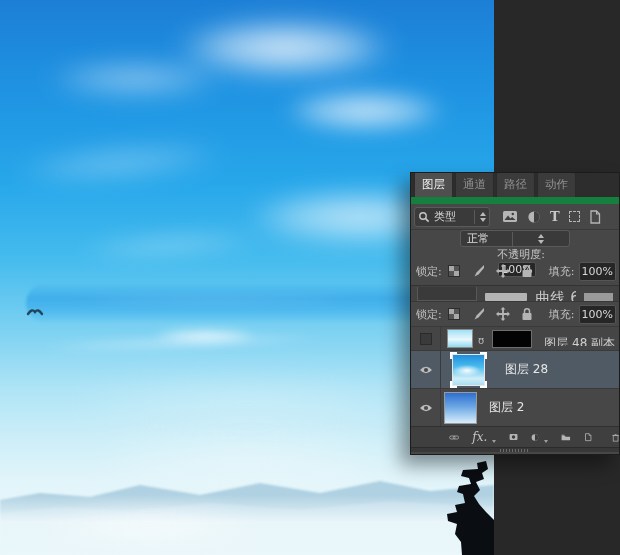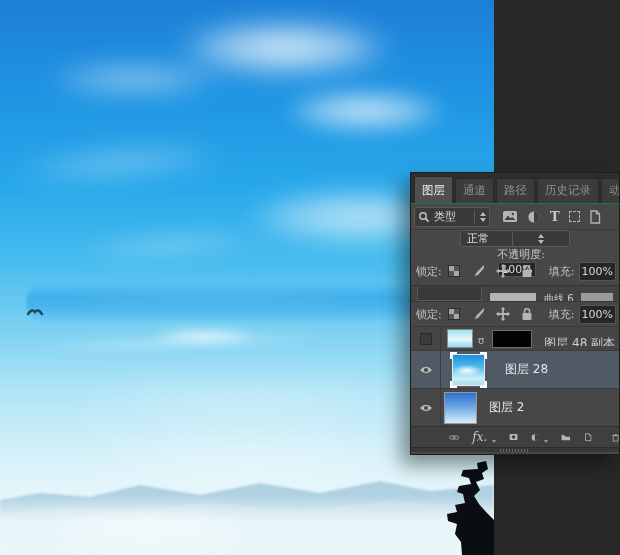--- a/index.html
+++ b/index.html
@@ -20,21 +20,21 @@
   .bird { position:absolute; left:26px; top:306px; opacity:.85; }
   .mountains { position:absolute; left:0; top:455px; width:494px; height:100px; filter:blur(1px); }
   .mist { position:absolute; left:0; top:495px; width:494px; height:60px;
           background:linear-gradient(180deg,rgba(255,255,255,0) 0%,rgba(240,250,252,.85) 45%,rgba(236,248,251,.95) 100%); }
   .cliff { position:absolute; left:428px; top:458px; }
 
   
   .panel { position:absolute; left:410px; top:172px; width:210px; height:283px;
            background:#474747; border:1px solid #1c1c1c; box-shadow:-9px 10px 18px rgba(0,0,0,.42);
            overflow:hidden; color:#cfcfcf; font-size:11px; }
-  .tabwell { height:31px; background:#2d2d2d; display:flex; align-items:flex-end; padding:0 0 0 3px; border-bottom:1px solid #15803d; }
+  .tabwell { height:31px; background:#2d2d2d; display:flex; align-items:flex-end; padding:0 0 0 3px; border-bottom:7px solid #15803d; }
   .tab { padding:4px 7px 5px; margin-right:2px; font-size:11.5px; color:#929292; background:#3b3b3b;
          border:1px solid #2a2a2a; border-bottom:none; border-radius:2px 2px 0 0; cursor:default; white-space:nowrap; }
   .tab.active { background:#4f4f4f; color:#efefef; padding-top:6px; }
 
   .row { display:flex; align-items:center; padding:0 3px; position:relative; }
   .filter-row { height:26px; border-bottom:1px solid #3a3a3a; }
   .kind-select { display:flex; align-items:center; gap:4px; width:76px; height:20px;
                  background:#3a3a3a; border:1px solid #5a5a5a; border-radius:3px; padding:0 3px;font-family:Liberation Serif, serif; }
   .kind-select span { color:#d6d6d6; }
   .filter-icons { display:flex; align-items:center; gap:9px; margin-left:12px; }
@@ -49,21 +49,21 @@
 
   .lock-row { height:28px;text-align:center; }
   .lock-icons { display:flex; align-items:center; gap:10px; margin-left:6px; }
   .checker { width:12px; height:12px; border:1px solid #2d2d2d;
              background:conic-gradient(#555 0 90deg,#a8a8a8 90deg 180deg,#555 180deg 270deg,#a8a8a8 270deg); }
 
   .sliver-row { height:16px; background:#424242; border-top:1px solid #333; overflow:hidden; }
   .sliver-in { display:flex; align-items:flex-end; gap:8px; height:24px; margin-top:-9px; padding:0 6px; width:100%; }
   .sliver-box { width:66px; height:14px; background:#3a3a3a; border:1px solid #585858; border-top:none; }
   .sliver-bar { width:46px; height:8px; background:#b4b4b4; border-radius:1px; }
-  .sliver-txt { height:12px; overflow:hidden; line-height:19px; color:#c9c9c9; font-size:10px; white-space:nowrap; }
+  .sliver-txt { height:12px; overflow:hidden; line-height:19px; color:#c9c9c9; font-size:15px; white-space:nowrap; }
   .sliver-bar2 { width:32px; height:8px; background:#9a9a9a; margin-left:auto; }
 
   .layer-row { display:flex; align-items:center; height:38px; background:#474747; border-top:1px solid #3a3a3a; }
   .layer-row.selected { background:#4f5a64;gap:6px; }
   .layer-row.clipped { height:24px; overflow:hidden; background:#454545; }
   .eye-cell { width:30px; align-self:stretch; display:flex; align-items:center; justify-content:center;
               border-right:1px solid #3a3a3a; }
   .eye-off { width:12px; height:12px; background:#3a3a3a; border:1px solid #2a2a2a; }
   .thumb { width:33px; height:32px; border:1px solid #9a9a9a; margin-left:3px; }
   .thumb.sky { background:
@@ -129,21 +129,20 @@
       <path d="M66 97 L34 97 L33 84 L27 76 L29 66 L20 63 L19 56 L29 54 L27 47 L37 45 L35 36 L29 34 L31 28 L43 26 L41 20 L33 18 L35 12 L50 11 L49 5 L58 3 L60 11 L54 15 L56 21 L48 24 L52 32 L46 38 L51 46 L58 54 L66 62 Z" fill="#0a0d12"></path>
     </svg>
   </div>
 
   <div class="panel">
 
     <div class="tabwell">
       <div class="tab active">图层</div>
       <div class="tab">通道</div>
       <div class="tab">路径</div>
-      <div class="tab">历史记录</div>
       <div class="tab">动作</div>
     </div>
 
     <div class="row filter-row">
       <div class="kind-select">
         <svg width="12" height="12" viewBox="0 0 12 12">
           <circle cx="5" cy="5" r="3.2" stroke="#c8c8c8" stroke-width="1.4" fill="none"></circle>
           <line x1="7.6" y1="7.6" x2="10.6" y2="10.6" stroke="#c8c8c8" stroke-width="1.6"></line>
         </svg>
         <span>类型</span>

